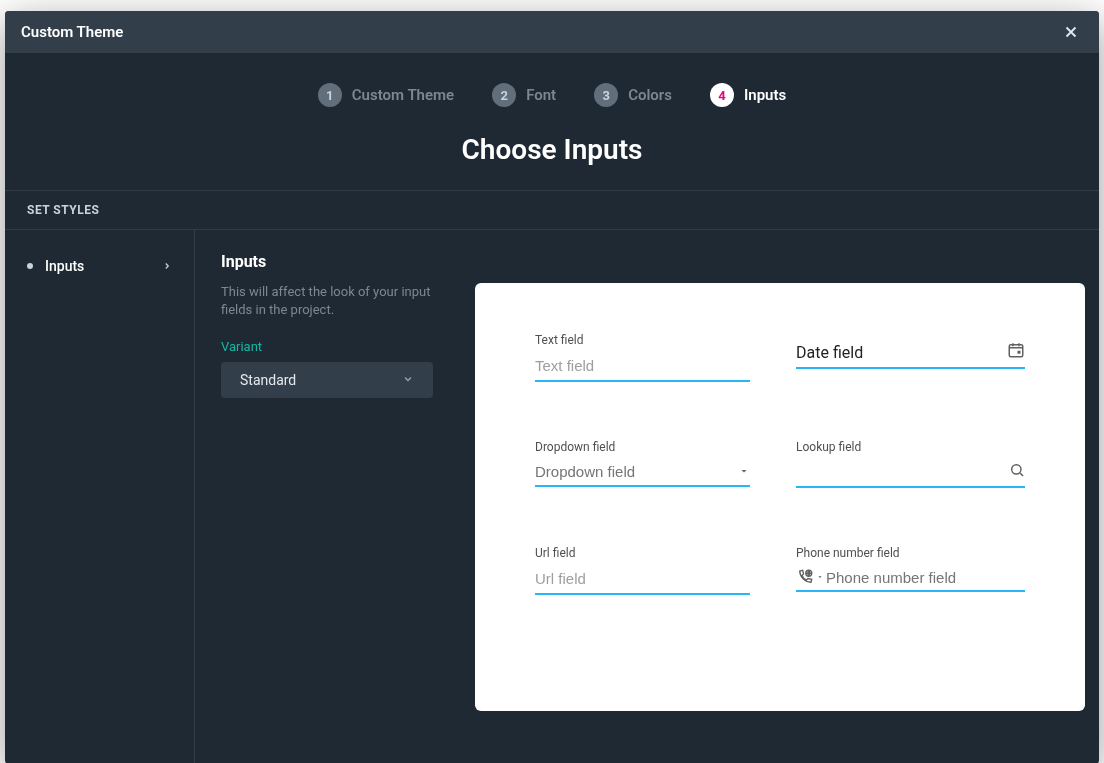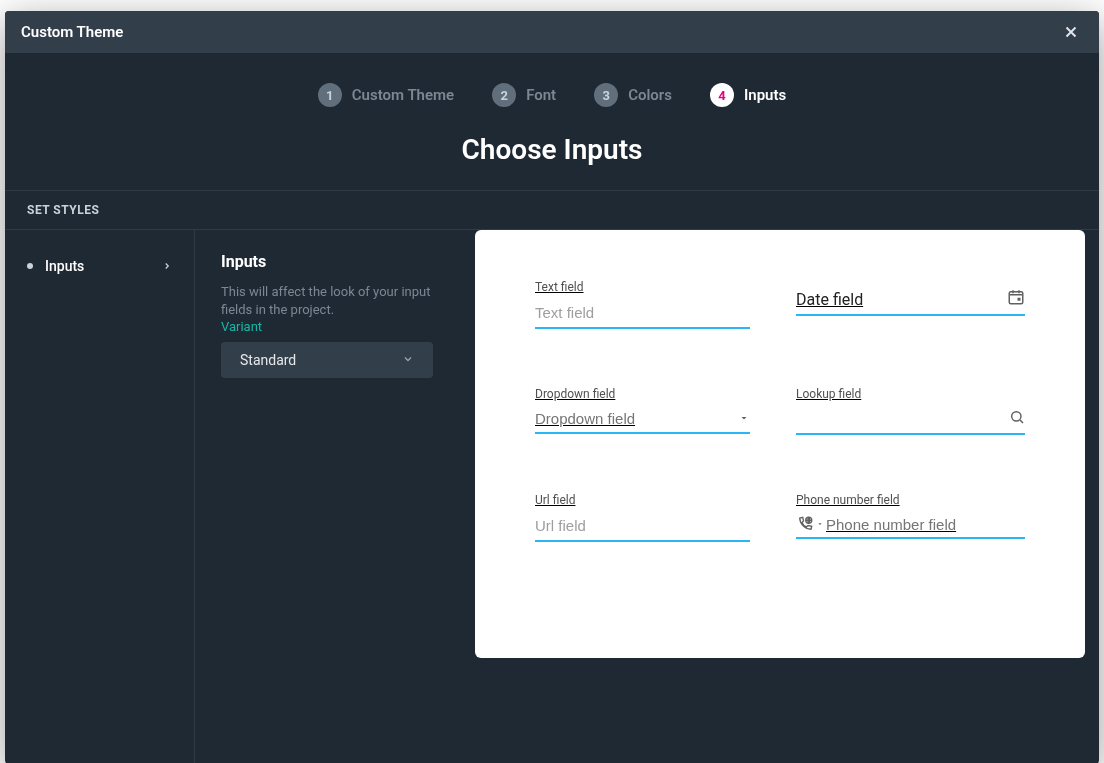--- a/index.html
+++ b/index.html
@@ -122,20 +122,21 @@
 .mid-heading {
   color: #fff;
   font-size: 16px;
   font-weight: 700;
   margin-bottom: 12px;
 }
 .mid-desc {
   color: #7b8794;
   font-size: 13px;
   line-height: 1.4;
+  margin-bottom: 20px;
 }
 .mid-label {
   color: #14b8a6;
   font-size: 13px;
   margin-bottom: 8px;
 }
 .dropdown {
   background: #323f4b;
   color: #e5e7eb;
   border-radius: 4px;
@@ -143,22 +144,21 @@
   font-size: 14px;
   display: flex;
   align-items: center;
   cursor: pointer;
 }
 .dropdown-caret { margin-left: auto; color: #9aa5b1; }
 .preview {
   flex: 1;
   padding: 0 4px 0 0;
   display: flex;
-  align-items: flex-start;
-  text-decoration: underline;
+  align-items: center;
 }
 .preview-card {
   background: #fff;
   border-radius: 6px;
   width: 610px;
   height: 428px;
   margin-top: 0px;
   margin-left: 16px;
   padding: 50px 60px;
 }

